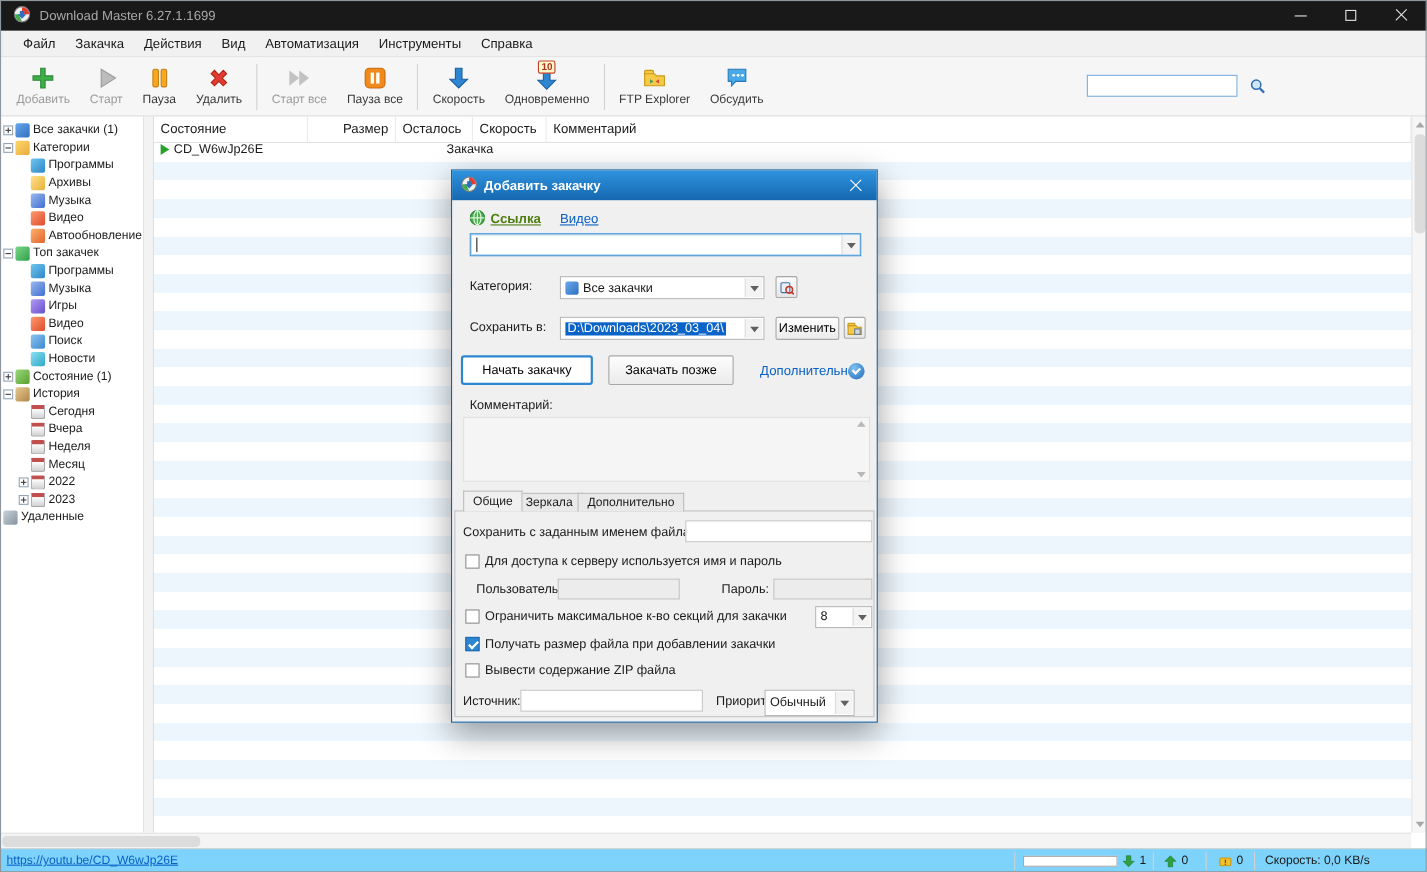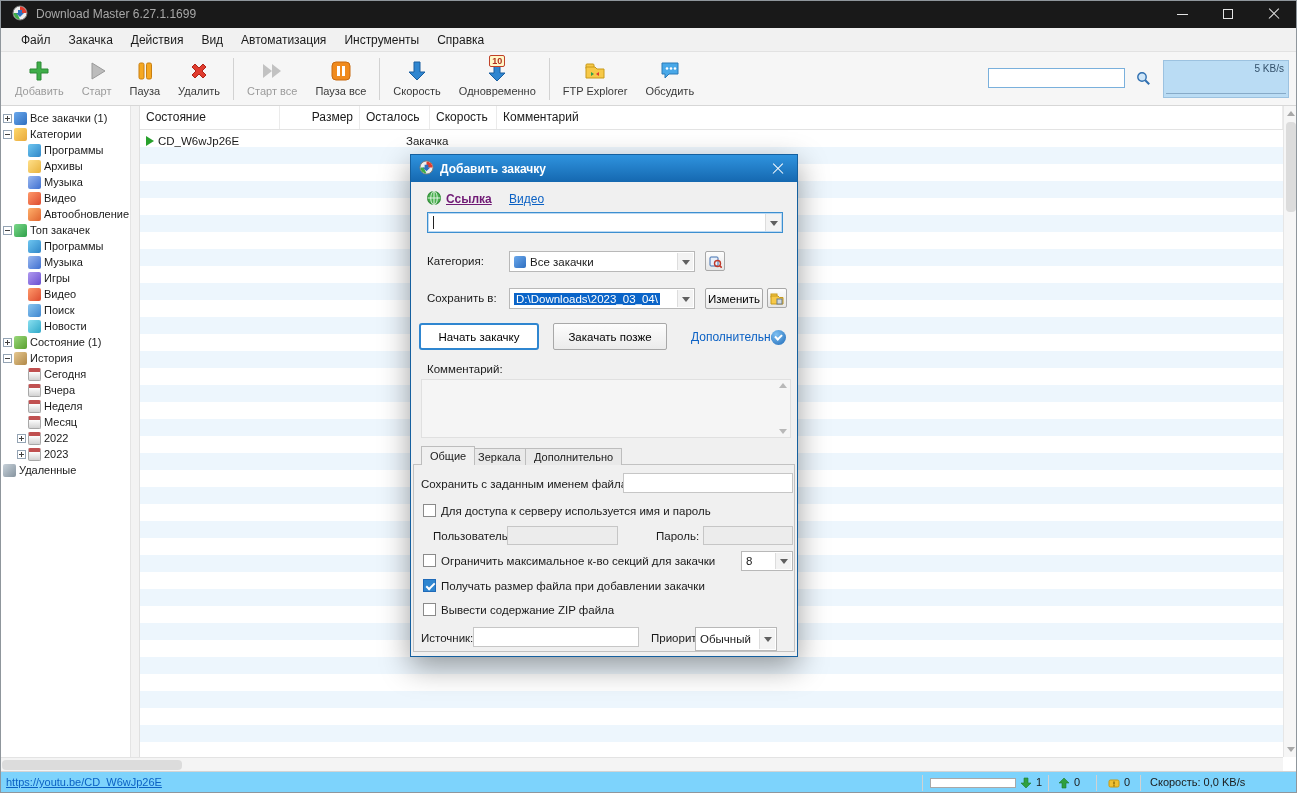--- a/index.html
+++ b/index.html
@@ -63,21 +63,21 @@
   .ti.hist{background:linear-gradient(135deg,#e6c890,#b08848)}
   .ti.cal{background:linear-gradient(#fdfdfd,#d2d2d2);border:1px solid #a8a8a8;border-top:4px solid #c05050}
   .ti.del{background:linear-gradient(135deg,#c8d2da,#86949f)}
   .splitter{position:absolute;left:130px;top:106px;width:10px;height:651px;background:#f3f3f3;border-left:1px solid #e4e4e4;border-right:1px solid #e0e0e0}
 
   
   .thead{position:absolute;left:140px;top:106px;width:1143px;height:24px;background:#fff;border-bottom:1px solid #e3e3e3;display:flex;font-size:12px}
   .th{line-height:23px;padding:0 6px;border-right:1px solid #ebebeb;overflow:hidden;white-space:nowrap}
   .th.ralign{text-align:right}
   .tbody{position:absolute;left:140px;top:130px;width:1143px;height:627px;background:repeating-linear-gradient(to bottom,#fff 0,#fff 17px,var(--stripe,#eef6fd) 17px,var(--stripe,#eef6fd) 34px)}
-  .trow{position:absolute;left:0;top:0;width:100%;height:17px;display:flex;align-items:flex-end;font-size:11.5px}
+  .trow{position:absolute;left:0;top:0;width:100%;height:17px;display:flex;align-items:flex-start;font-size:11.5px}
   .trow .c1{width:260px;display:flex;align-items:center;padding-left:6px;gap:4px}
   .trow .c2{width:140px;padding-left:6px}
   .play-ico{width:0;height:0;border-left:8px solid #28a12c;border-top:5px solid transparent;border-bottom:5px solid transparent;flex:none}
 
   .vscroll{position:absolute;right:0;top:106px;width:14px;height:651px;background:#f6f6f6;border-left:1px solid #e6e6e6}
   .vscroll .arr{position:absolute;left:3px;width:0;height:0;border-left:4px solid transparent;border-right:4px solid transparent}
   .vscroll .up{top:5px;border-bottom:5px solid #a8a8a8}
   .vscroll .dn{bottom:5px;border-top:5px solid #a8a8a8}
   .vscroll .thumb{position:absolute;left:2px;top:16px;width:10px;height:90px;background:#dcdcdc;border-radius:4px}
   .hscroll{position:absolute;left:0;top:757px;width:1283px;height:14px;background:#f4f4f4;border-top:1px solid #e3e3e3}
@@ -93,21 +93,21 @@
   .sb-speed{position:absolute;left:1150px;top:4px}
 
   
   .dlg{position:absolute;left:410px;top:154px;width:388px;height:503px;background:#f0f0f0;border:1px solid #15609f;box-shadow:0 10px 28px rgba(0,0,0,.38);z-index:10}
   .dlg-title{height:27px;background:linear-gradient(var(--dialog-title-top,#2f93de),var(--dialog-title-bottom,#1568b0));color:#fff;display:flex;align-items:center;padding:0 8px;gap:6px;font-size:12px;font-weight:bold}
   .dlg-close{margin-left:auto;width:22px;height:20px;display:flex;align-items:center;justify-content:center}
   .dlg-close .ico-x::before,.dlg-close .ico-x::after{background:#fff}
   .dlg label{font-size:11.5px}
   .abs{position:absolute}
   .link-txt{color:var(--link,#0b61c4);text-decoration:underline;font-size:12px}
-  .tab-link-active{color:#701a75;font-weight:bold;text-decoration:underline;font-size:12px}
+  .tab-link-active{color:#4d7c0f;font-weight:bold;text-decoration:underline;font-size:12px}
   .combo{position:absolute;background:#fff;border:1px solid #b8b8b8;font-size:11.5px;display:flex;align-items:center;padding:0 20px 0 4px;overflow:hidden;white-space:nowrap}
   .combo .dd{position:absolute;right:1px;top:1px;bottom:1px;width:16px;background:#f3f3f3;border-left:1px solid #ddd;display:flex;align-items:center;justify-content:center}
   .combo .dd::after{content:"";border:4px solid transparent;border-top:5px solid #606060;margin-top:5px}
   .combo.focus{border:1px solid #3c8fd0;box-shadow:0 0 0 1px #bcd9f2 inset}
   .caret{position:absolute;left:5px;top:3px;width:1px;height:13px;background:#222}
   .sel-txt{background:var(--selection,#0a64c8);color:#fff;padding:0 2px}
   .wbtn{position:absolute;background:linear-gradient(#fdfdfd,#ebebeb);border:1px solid #a8a8a8;border-radius:2px;font-size:11.5px;display:flex;align-items:center;justify-content:center;font-family:"Liberation Sans",sans-serif}
   .wbtn.default{border:2px solid var(--accent,#3c8fd6);border-radius:3px;background:#fff}
   .icobtn{position:absolute;width:20px;height:20px;background:linear-gradient(#fdfdfd,#e6e6e6);border:1px solid #a8a8a8;border-radius:2px;display:flex;align-items:center;justify-content:center}
   .field{position:absolute;background:#fff;border:1px solid #c6c6c6;font-size:11.5px;padding:0 4px;font-family:"Liberation Sans",sans-serif}
@@ -240,24 +240,20 @@
           <circle cx="17" cy="9.5" r="1.3" fill="#fff"></circle>
         </svg></span>
     <span class="tb-lbl">Обсудить</span>
   </div>
 
   <input class="search-box" value="" style="">
   <span class="search-ico"><svg width="15" height="15" viewBox="0 0 15 15">
         <circle cx="6" cy="6" r="4.2" fill="#cfe6f8" stroke="#2f6fb0" stroke-width="1.4"></circle>
         <path d="M9.2 9.2l4 4" stroke="#2f6fb0" stroke-width="2"></path>
       </svg></span>
-  <div class="speed-panel">
-    <span class="lbl">5 KB/s</span>
-    <span class="base"></span>
-  </div>
 </div>
 
 <div class="sidebar">
   <div class="ti-row lv0" style="top:4px">
       <span class="exp plus"></span>
       <span class="ti all"></span>
       <span>Все закачки (1)</span>
     </div>
   <div class="ti-row lv0" style="top:20px">
       <span class="exp"></span>

